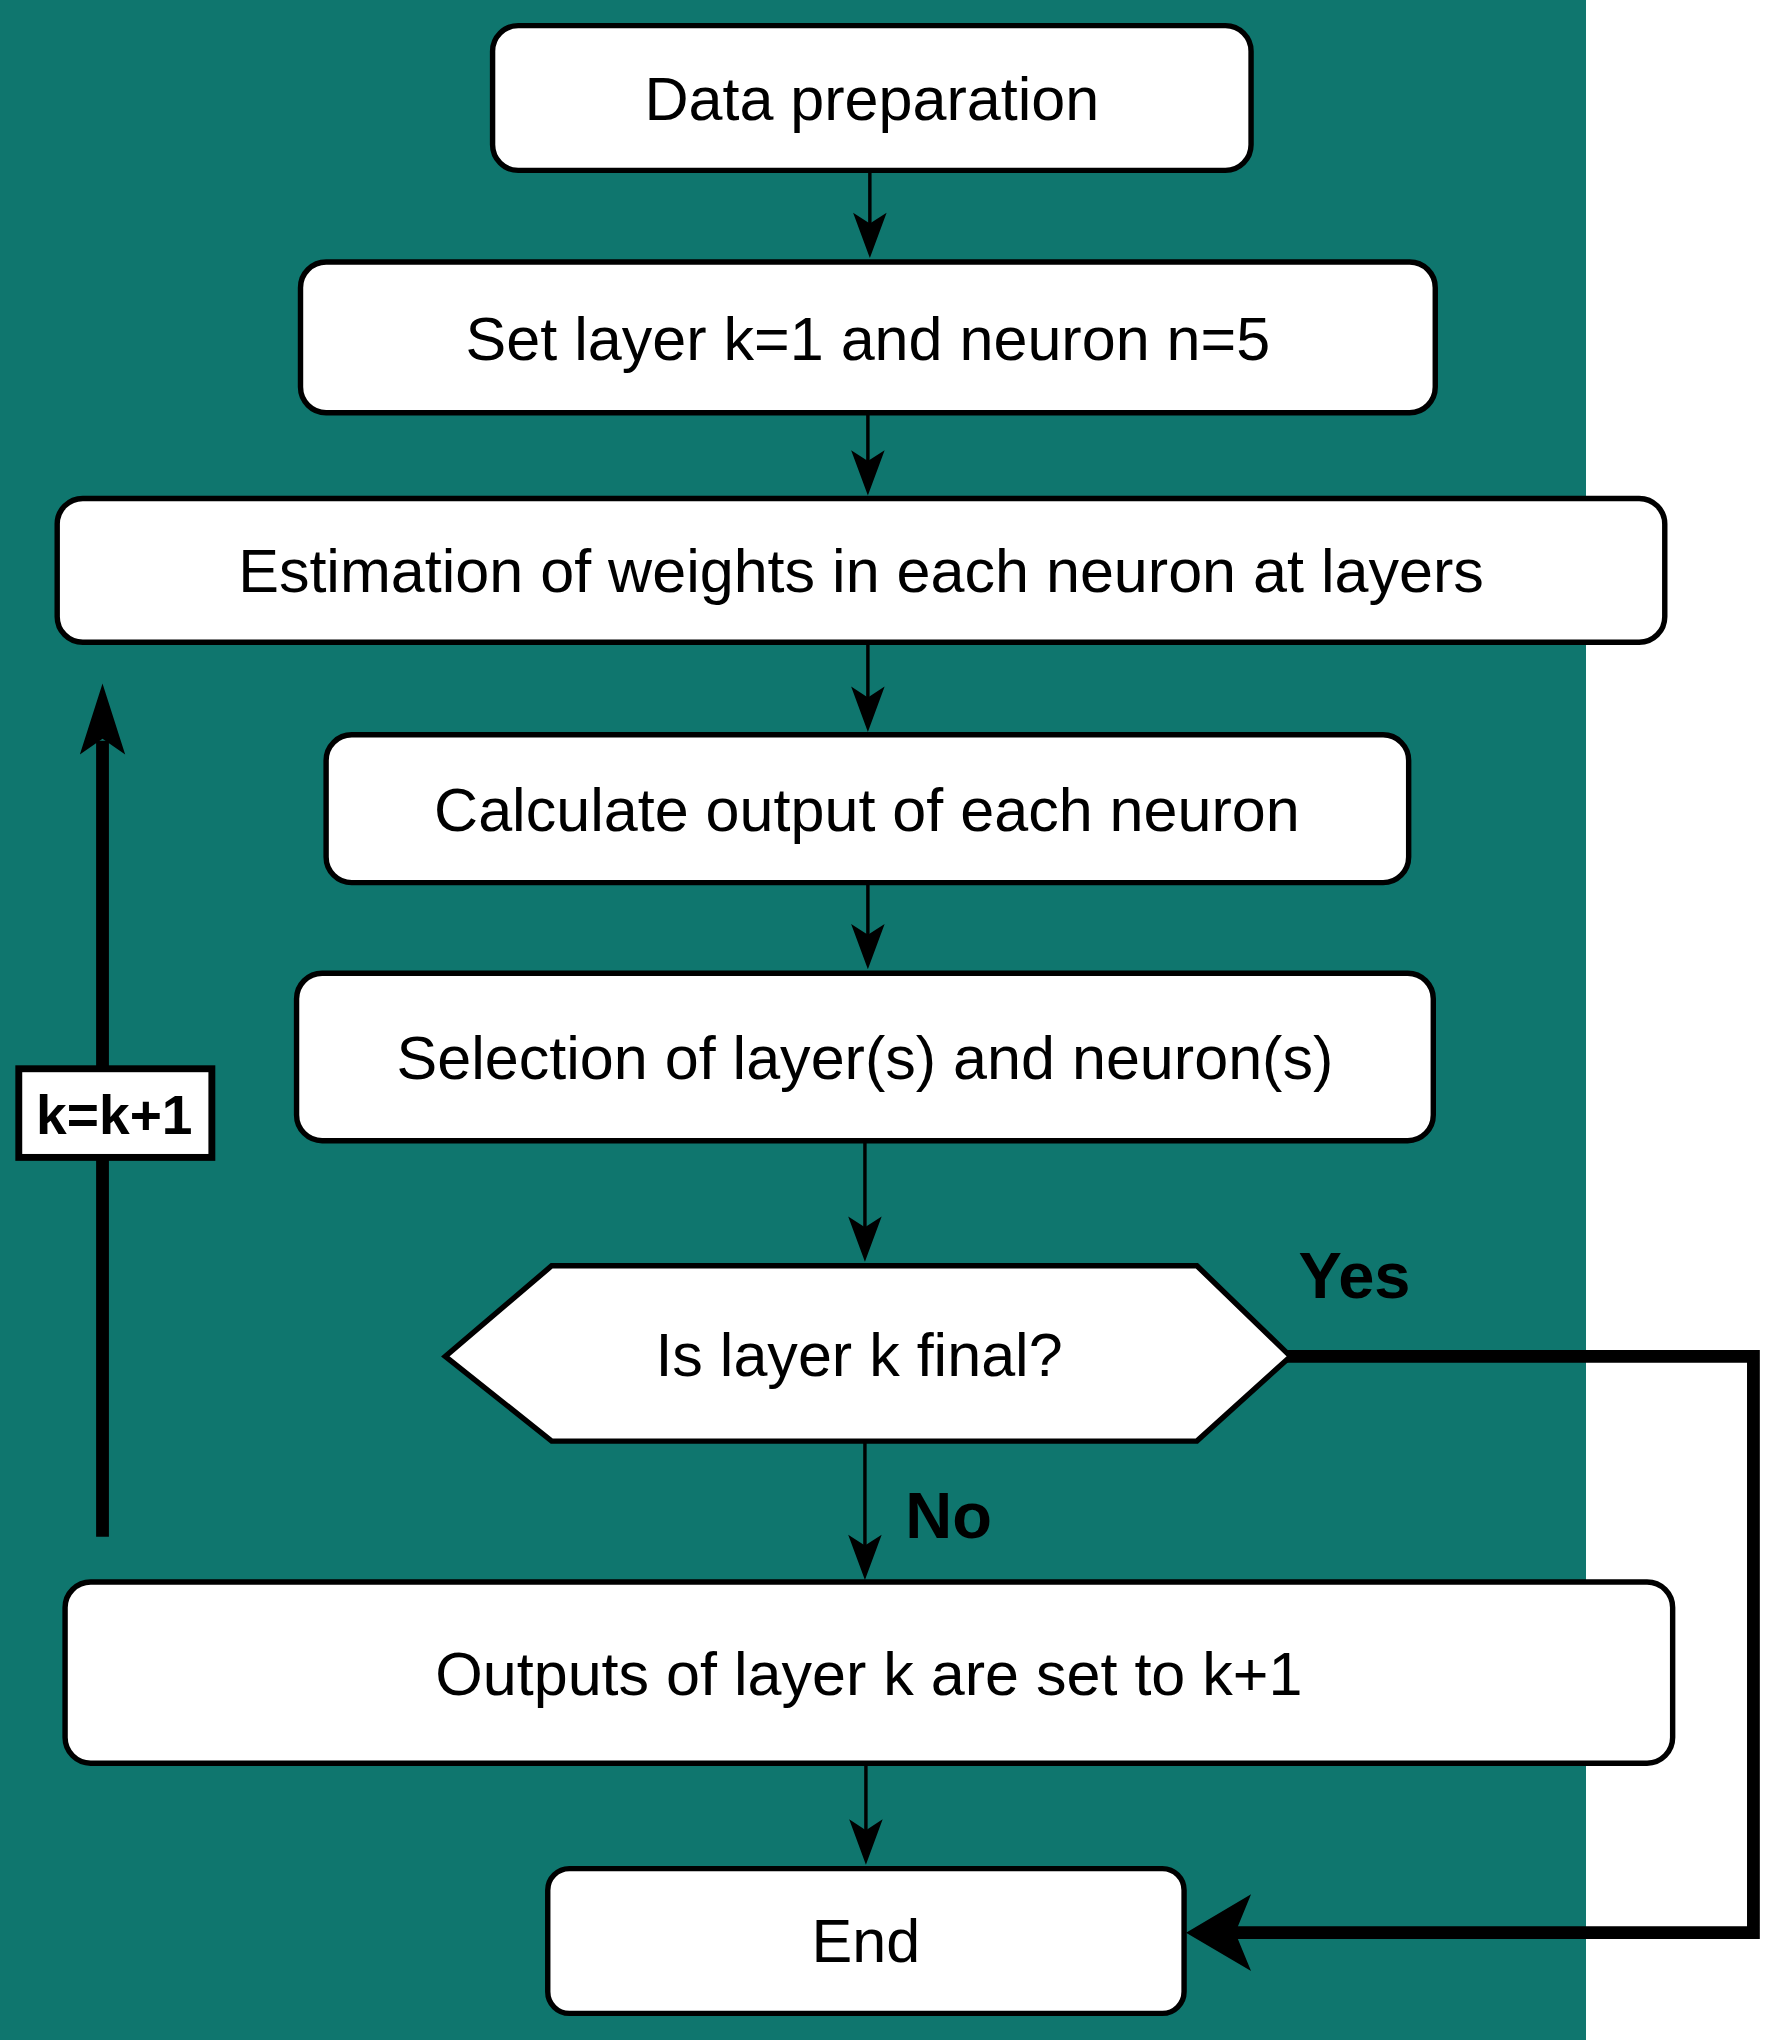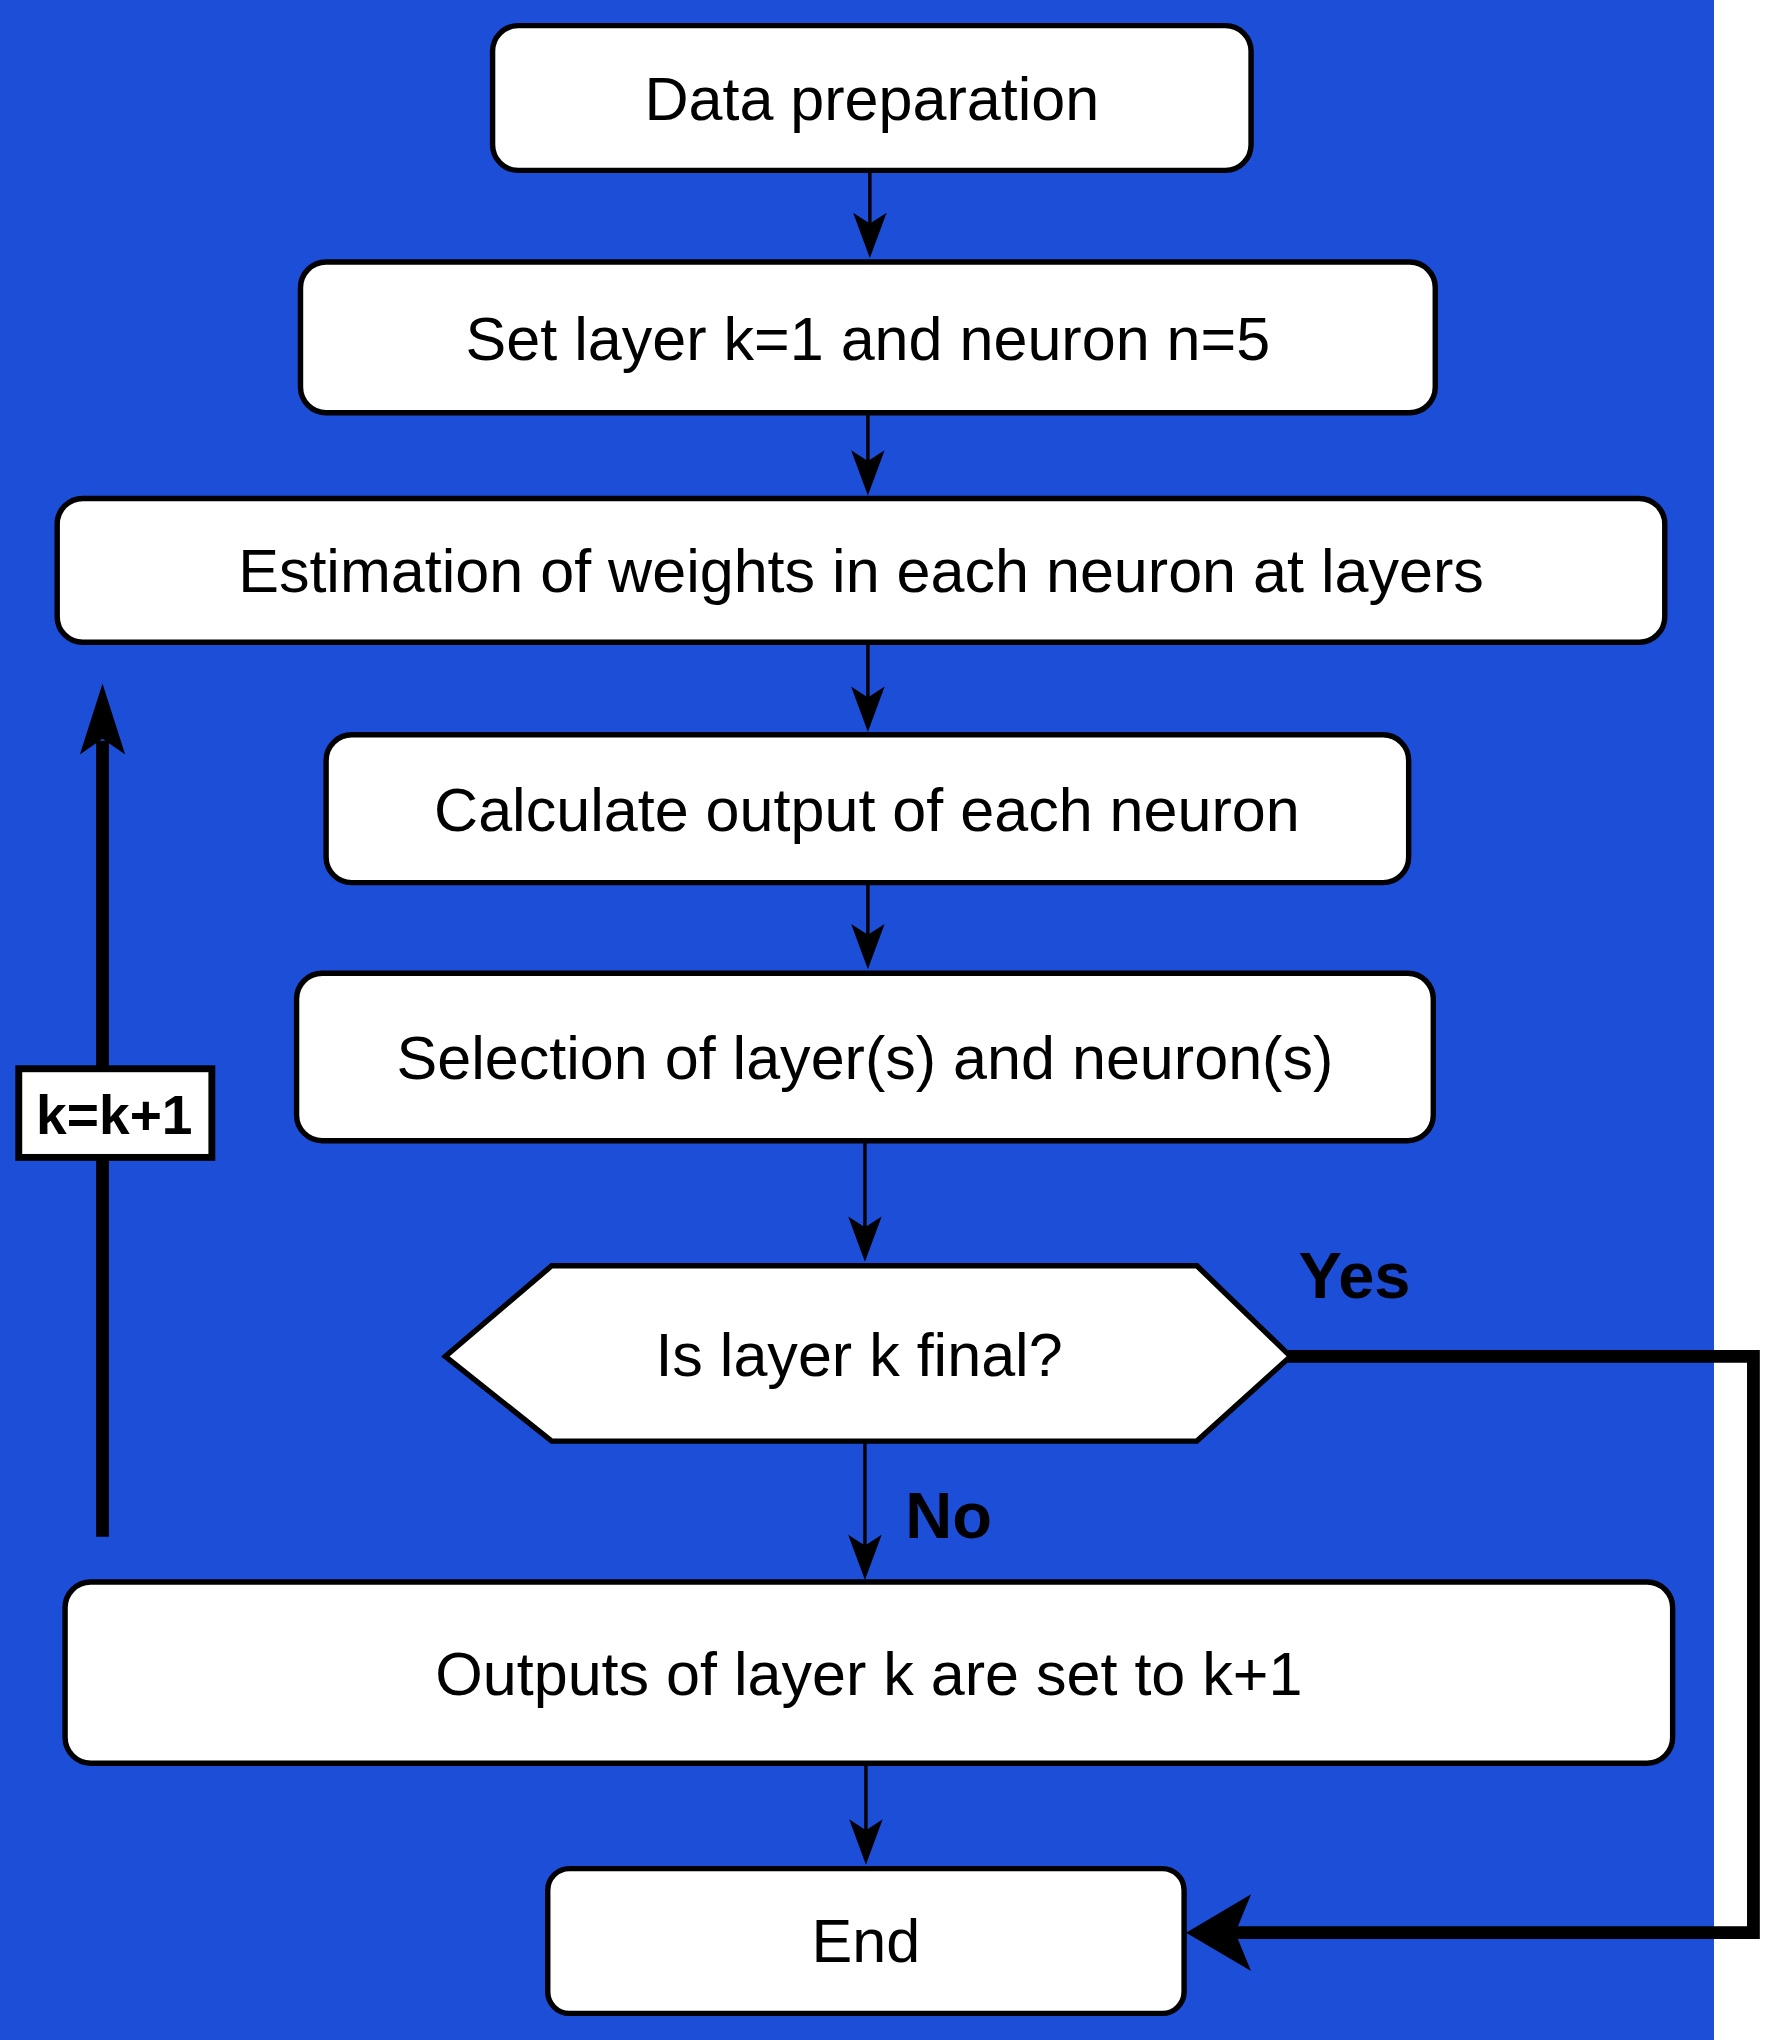--- a/index.html
+++ b/index.html
@@ -1,23 +1,23 @@
 <!DOCTYPE html>
 <html><head>
 <meta charset="utf-8">
 <style>
   html, body {
     margin: 0;
     padding: 0;
     background: #ffffff;
   }
   .canvas {
-    width: 1714px;
+    width: 1586px;
     height: 2040px;
-    background: #1d4ed8;
+    background: #0f766e;
     position: relative;
   }
   svg { display: block; }
   .node {
     fill: #ffffff;
     stroke: #000000;
     stroke-width: 5.5;
   }
   .loop-box {
     fill: #ffffff;

